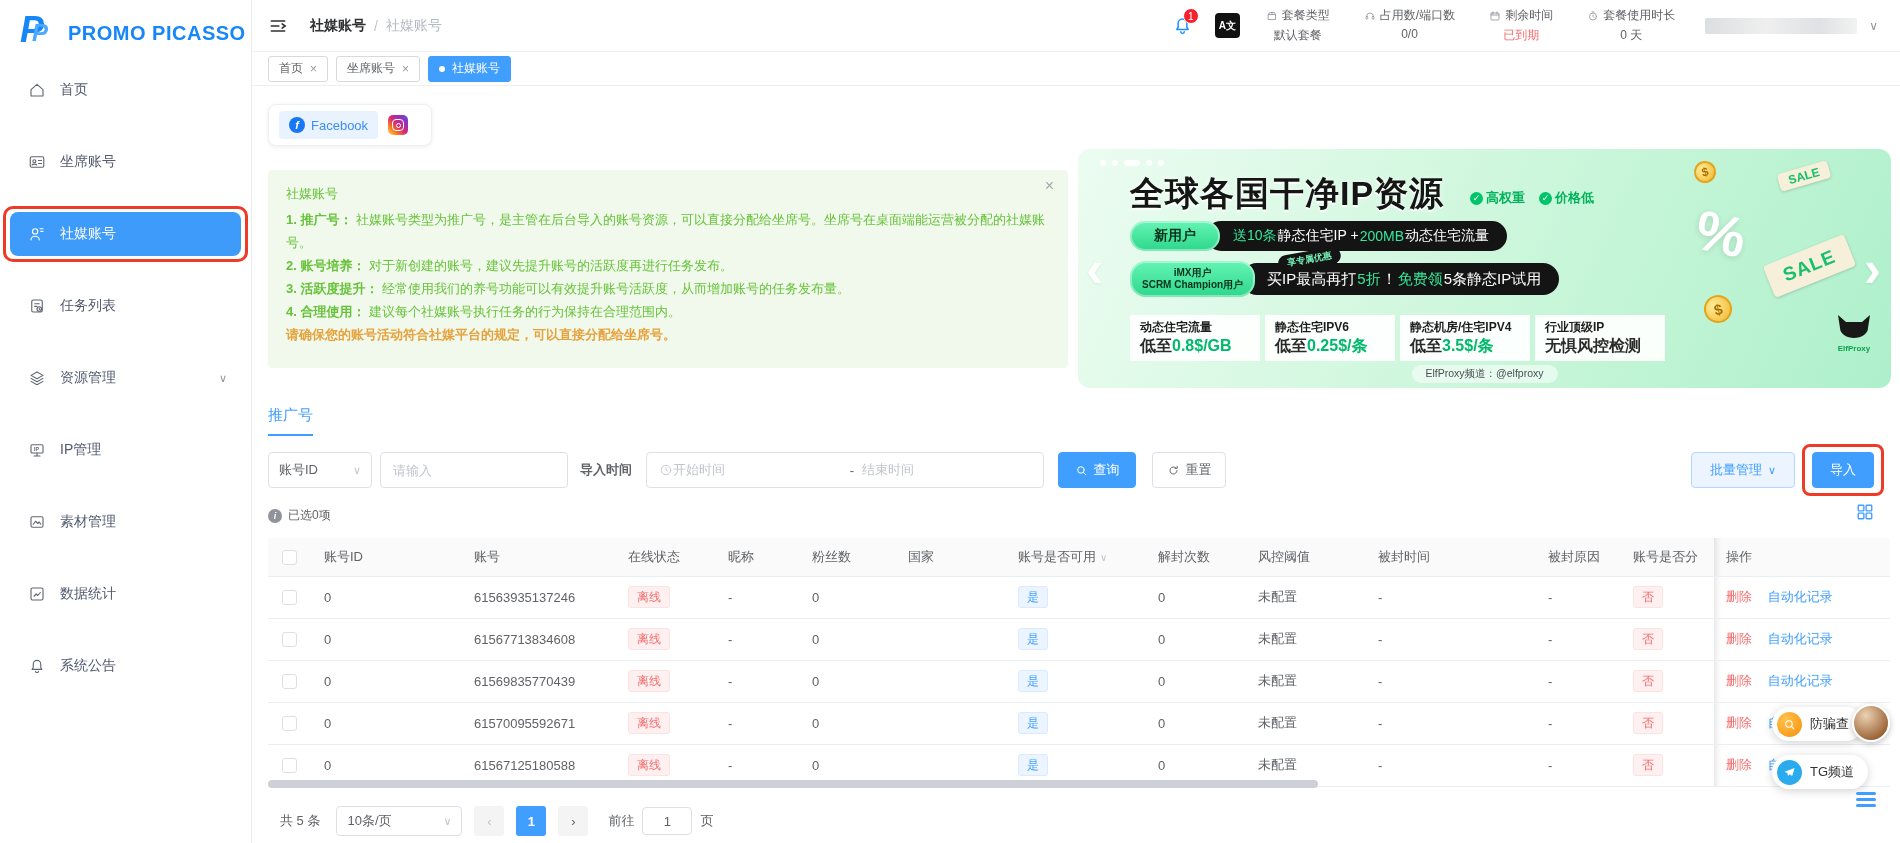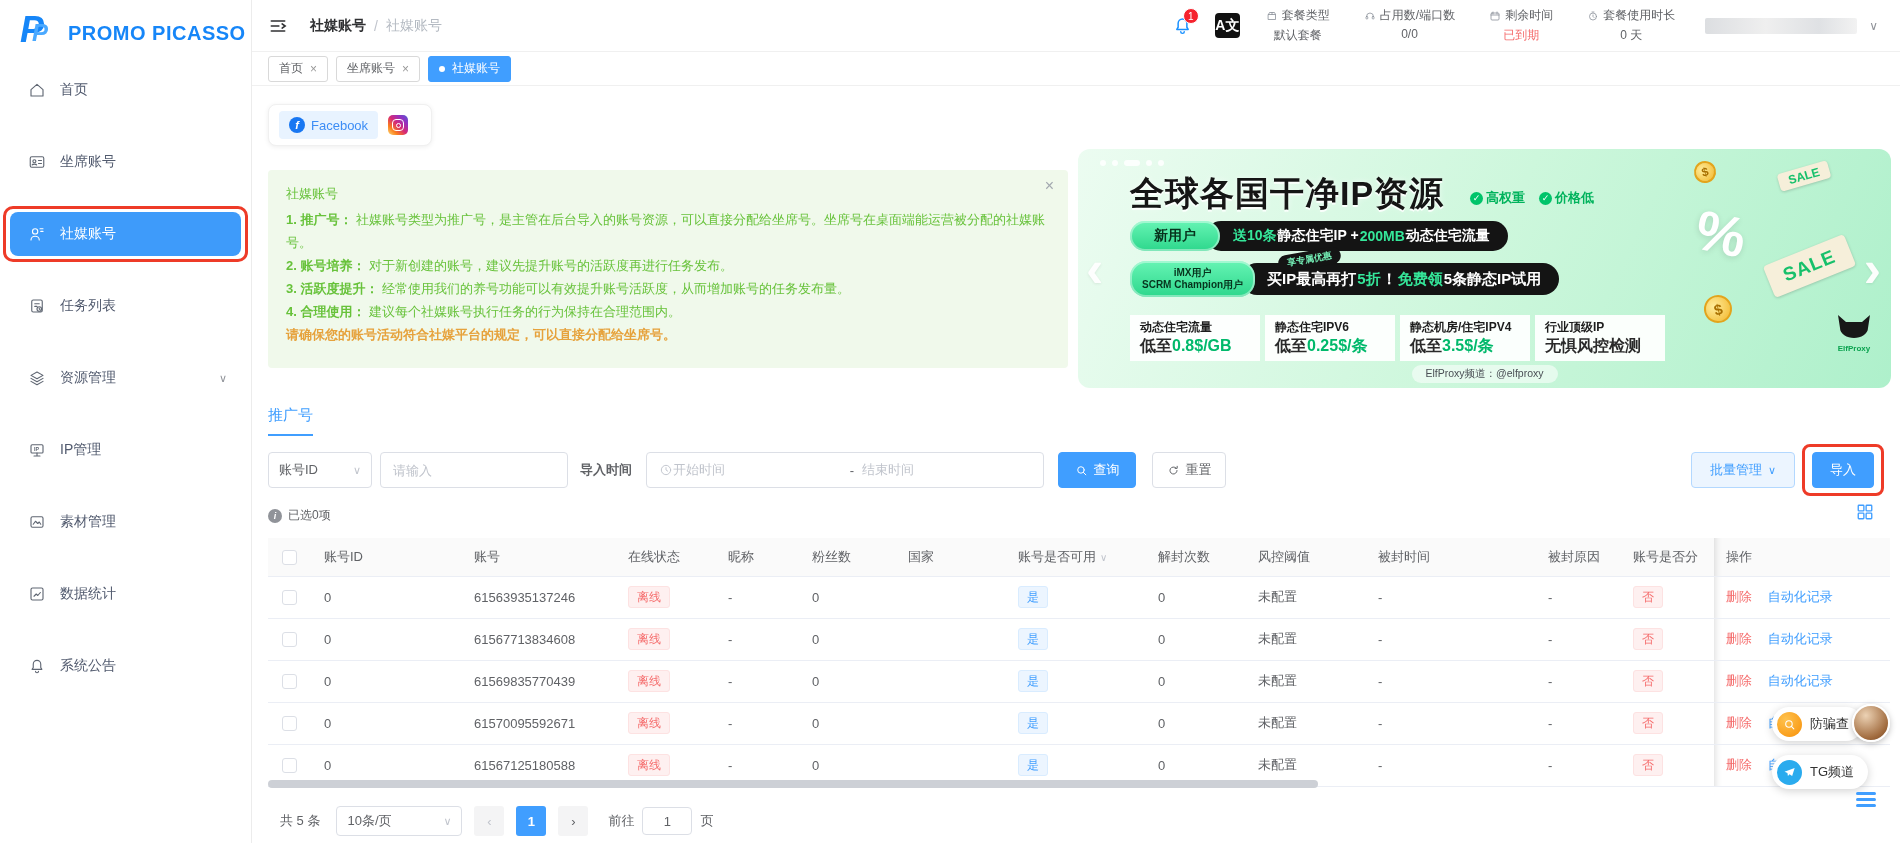--- a/index.html
+++ b/index.html
@@ -29,21 +29,21 @@
   .collapse-ic{margin-left:16px;cursor:pointer}
   .collapse-ic svg{width:20px;height:20px;stroke:#303133;stroke-width:2;fill:none;stroke-linecap:round}
   .crumb{margin-left:22px;font-size:14px;display:flex;gap:8px;align-items:center}
   .crumb .c1{color:#303133;font-weight:600}
   .crumb .sep{color:#c0c4cc}
   .crumb .c2{color:#b4bac2}
   .hspacer{flex:1}
   .bell-wrap{position:relative;margin-right:22px;cursor:pointer}
   .bell-wrap svg{width:21px;height:21px;stroke:#1890ff;stroke-width:1.7;fill:none;stroke-linecap:round;stroke-linejoin:round}
   .bell-badge{position:absolute;top:-7px;left:11px;min-width:16px;height:16px;border-radius:8px;background:#f5222d;color:#fff;font-size:10px;line-height:16px;text-align:center;padding:0 3px;border:1px solid #fff}
-  .lang-ic{width:25px;height:25px;border-radius:4px;background:#111;color:#fff;font-size:14px;font-weight:700;display:flex;align-items:center;justify-content:center;margin-right:26px;cursor:pointer}
+  .lang-ic{width:25px;height:25px;border-radius:4px;background:#111;color:#fff;font-size:10px;font-weight:700;display:flex;align-items:center;justify-content:center;margin-right:26px;cursor:pointer}
   .hstats{display:flex;gap:34px;margin-right:30px}
   .hstat{text-align:center;font-size:12px}
   .hstat .s-label{display:flex;align-items:center;gap:4px;color:#606266;justify-content:center}
   .hstat .s-label svg{width:12px;height:12px;stroke:#8a9099;stroke-width:1.6;fill:none;stroke-linecap:round;stroke-linejoin:round}
   .hstat .s-value{margin-top:3px;color:#606266}
   .hstat .s-value.alert{color:#f56c6c}
   .user-blur{width:152px;height:16px;border-radius:2px;background:linear-gradient(90deg,#dcdee1,#efefef 40%,#dfe1e4 75%,#f2f2f2)}
   .user-caret{color:#909399;font-size:12px;margin:0 22px 0 12px}
 
   
@@ -72,21 +72,21 @@
   .banner{position:absolute;left:1078px;top:149px;width:813px;height:239px;border-radius:12px;background:linear-gradient(115deg,#ecfcf1 0%,#cdf7dc 50%,#aef0cb 100%);overflow:hidden;z-index:4}
   .banner .dots{position:absolute;left:22px;top:11px;display:flex;gap:6px;align-items:center}
   .banner .dots i{width:6px;height:6px;border-radius:50%;background:rgba(255,255,255,.85);display:block;cursor:pointer}
   .banner .dots i.on{width:16px;border-radius:3px}
   .b-title{position:absolute;left:52px;top:22px;font-size:34px;font-weight:900;color:#151515;letter-spacing:1px;text-shadow:0 2px 0 rgba(255,255,255,.85),0 0 6px rgba(255,255,255,.6)}
   .b-badges{position:absolute;left:392px;top:40px;display:flex;gap:14px;font-size:13px;font-weight:800;color:#00b35c}
   .b-badges .bd{display:flex;align-items:center;gap:3px}
   .b-badges .ck{width:13px;height:13px;border-radius:50%;background:#00c46a;color:#fff;font-size:9px;line-height:13px;text-align:center;font-weight:900}
   .b-row{position:absolute;left:52px;display:flex;align-items:center}
   .gp{height:30px;border-radius:16px;background:linear-gradient(180deg,#66f4b4,#2dd78c);color:#07331d;font-weight:800;font-size:14px;display:flex;align-items:center;justify-content:center;padding:0 24px;box-shadow:inset 0 0 0 2px rgba(255,255,255,.4);z-index:2}
-  .bp{height:30px;border-radius:16px;background:#141414;color:#fff;font-weight:700;font-size:14px;display:flex;align-items:center;padding:0 18px 0 26px;margin-left:-14px;white-space:nowrap}
+  .bp{height:30px;border-radius:16px;background:#141414;color:#fff;font-weight:400;font-size:14px;display:flex;align-items:center;padding:0 18px 0 26px;margin-left:-14px;white-space:nowrap}
   .bp .grn{color:#35e79a;margin:0 1px}
   .gp2{flex-direction:column;line-height:1.25;font-size:10px;padding:0 12px;height:36px;font-weight:800}
   .bp2{height:32px;font-size:15px}
   .vip-badge{position:absolute;left:148px;top:-10px;transform:rotate(-10deg);background:#141414;color:#74efb6;font-size:9px;font-weight:700;padding:2px 9px;border-radius:8px;z-index:3}
   .b-cards{position:absolute;left:52px;top:166px;display:flex;gap:5px}
   .b-card{width:130px;height:46px;background:rgba(255,255,255,.93);display:flex;flex-direction:column;justify-content:center;padding:0 10px}
   .b-card .t{font-size:12px;font-weight:800;color:#1c1c1c;white-space:nowrap}
   .b-card .p{font-size:16px;font-weight:800;color:#00b96b;margin-top:0;white-space:nowrap}
   .b-card .p .pre{color:#2a2a2a;font-weight:700}
   .b-card .p.dark{color:#2a2a2a}

